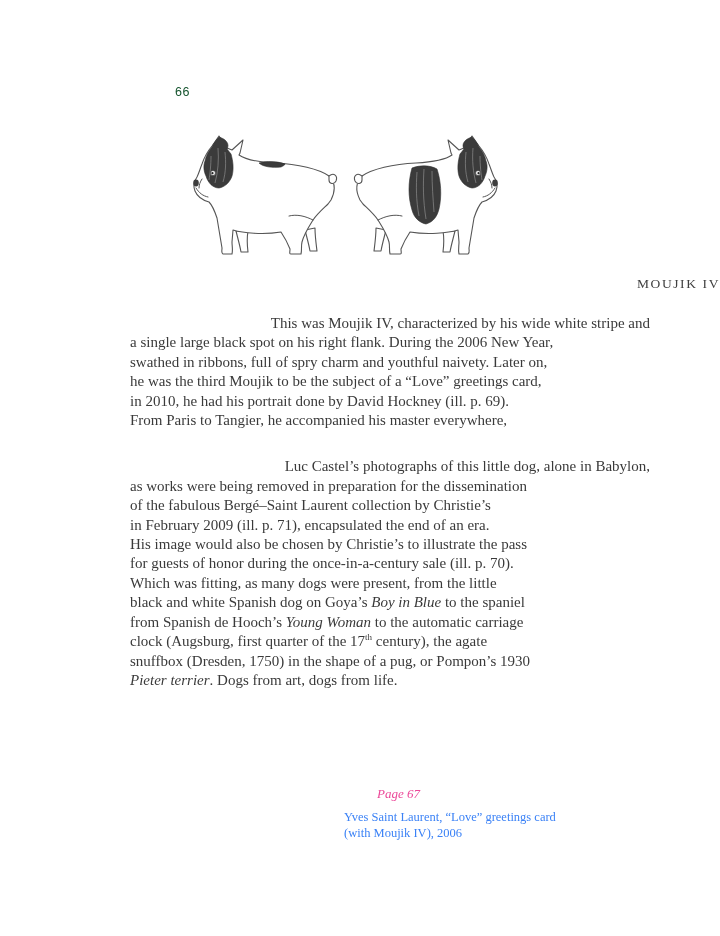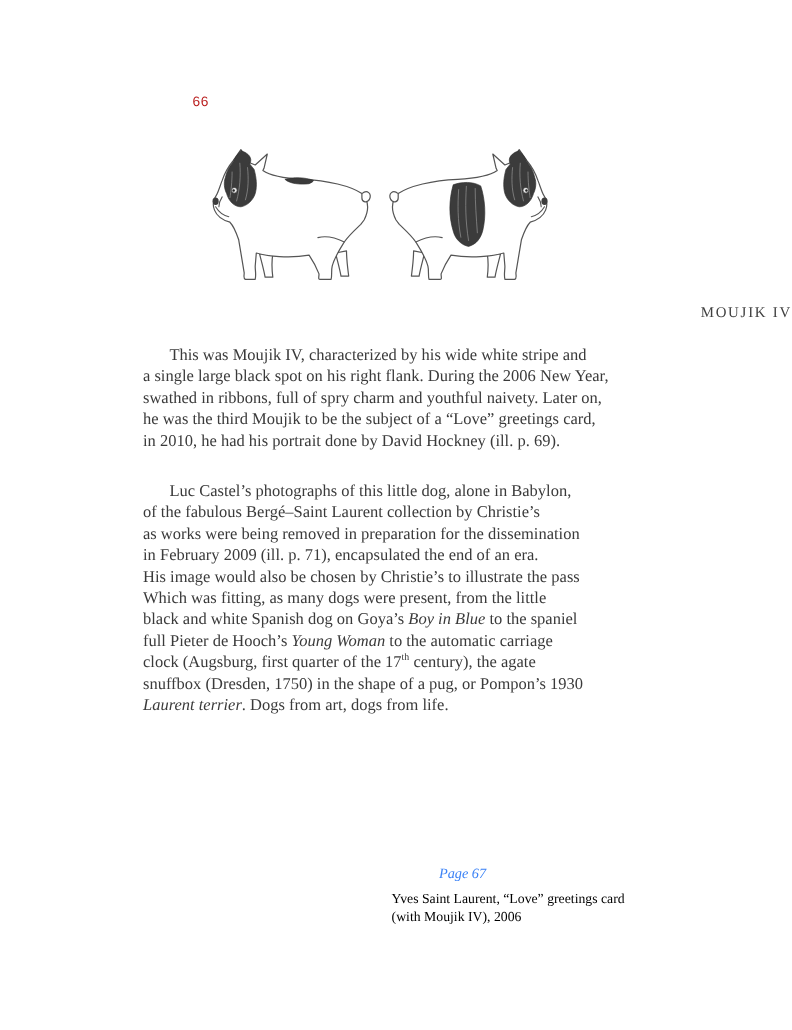--- a/index.html
+++ b/index.html
@@ -10,21 +10,21 @@
     background: #ffffff;
     font-family: "Liberation Serif", serif;
     color: #3a3a3a;
     overflow: hidden;
   }
   .page-number {
     position: absolute;
     left: 175px; top: 85px;
     font-family: "Liberation Sans", sans-serif;
     font-size: 12.5px;
-    color: #b91c1c;
+    color: #14532d;
     letter-spacing: 0.5px;
   }
   .illustration {
     position: absolute;
     left: 190px; top: 126px;
     width: 312px; height: 134px;
   }
   .illus-caption {
     position: absolute;
     left: 0; right: 0; top: 276px;
@@ -38,37 +38,36 @@
     left: 130px; top: 314px;
     width: 520px;
   }
   .paragraph + .paragraph { margin-top: 27px; }
   .line {
     font-size: 15px;
     line-height: 19.4px;
     white-space: nowrap;
     color: #3a3a3a;
   }
-  .line.indent { text-indent: 24px; }
+  .line.indent { text-indent: 24px; text-align: right; }
   .line em { font-style: italic; }
   .line sup { font-size: 0.6em; vertical-align: super; line-height: 0; }
   .footer-page-ref {
     position: absolute;
     left: 377px; top: 786px;
     font-size: 13px;
     font-style: italic;
-    color: #3b82f6;
-    margin-left: 22px;
+    color: #ec4899;
   }
   .footer-caption {
     position: absolute;
-    left: 356px; top: 809px;
+    left: 344px; top: 809px;
     font-size: 12.5px;
     line-height: 16px;
-    color: #000000;
+    color: #3b82f6;
   }
   svg .ink { fill: #ffffff; stroke: #555555; stroke-width: 1.1; stroke-linejoin: round; stroke-linecap: round; }
   svg .ink-line { fill: none; stroke: #555555; stroke-width: 1.0; stroke-linejoin: round; stroke-linecap: round; }
   svg .patch { fill: #3b3b3b; stroke: #2e2e2e; stroke-width: 0.6; }
   svg .hatch { fill: none; stroke: #8d8d8d; stroke-width: 0.7; }
 </style>
 </head>
 <body>
 
 <div class="page-number">66</div>
@@ -181,33 +180,35 @@
 
 <div class="illus-caption">MOUJIK IV</div>
 
 <div class="body-text">
     <div class="paragraph">
       <div class="line indent"><span>This was Moujik IV, characterized by his wide white stripe and</span></div>
       <div class="line"><span>a single large black spot on his right flank. During the 2006 New Year,</span></div>
       <div class="line"><span>swathed in ribbons, full of spry charm and youthful naivety. Later on,</span></div>
       <div class="line"><span>he was the third Moujik to be the subject of a “Love” greetings card,</span></div>
       <div class="line"><span>in 2010, he had his portrait done by David Hockney (ill. p. 69).</span></div>
+      <div class="line"><span>From Paris to Tangier, he accompanied his master everywhere,</span></div>
     </div>
     <div class="paragraph">
       <div class="line indent"><span>Luc Castel’s photographs of this little dog, alone in Babylon,</span></div>
+      <div class="line"><span>as works were being removed in preparation for the dissemination</span></div>
       <div class="line"><span>of the fabulous Bergé–Saint Laurent collection by Christie’s</span></div>
-      <div class="line"><span>as works were being removed in preparation for the dissemination</span></div>
       <div class="line"><span>in February 2009 (ill. p. 71), encapsulated the end of an era.</span></div>
       <div class="line"><span>His image would also be chosen by Christie’s to illustrate the pass</span></div>
+      <div class="line"><span>for guests of honor during the once-in-a-century sale (ill. p. 70).</span></div>
       <div class="line"><span>Which was fitting, as many dogs were present, from the little</span></div>
       <div class="line"><span>black and white Spanish dog on Goya’s </span><em>Boy in Blue</em><span> to the spaniel</span></div>
-      <div class="line"><span>full Pieter de Hooch’s </span><em>Young Woman</em><span> to the automatic carriage</span></div>
+      <div class="line"><span>from Spanish de Hooch’s </span><em>Young Woman</em><span> to the automatic carriage</span></div>
       <div class="line"><span>clock (Augsburg, first quarter of the 17</span><sup>th</sup><span> century), the agate</span></div>
       <div class="line"><span>snuffbox (Dresden, 1750) in the shape of a pug, or Pompon’s 1930</span></div>
-      <div class="line"><em>Laurent terrier</em><span>. Dogs from art, dogs from life.</span></div>
+      <div class="line"><em>Pieter terrier</em><span>. Dogs from art, dogs from life.</span></div>
     </div>
   </div>
 
 <div class="footer-page-ref">Page 67</div>
 
 <div class="footer-caption">
   <div class="footer-caption-line">Yves Saint Laurent, “Love” greetings card</div>
   <div class="footer-caption-line">(with Moujik IV), 2006</div>
 </div>
 

